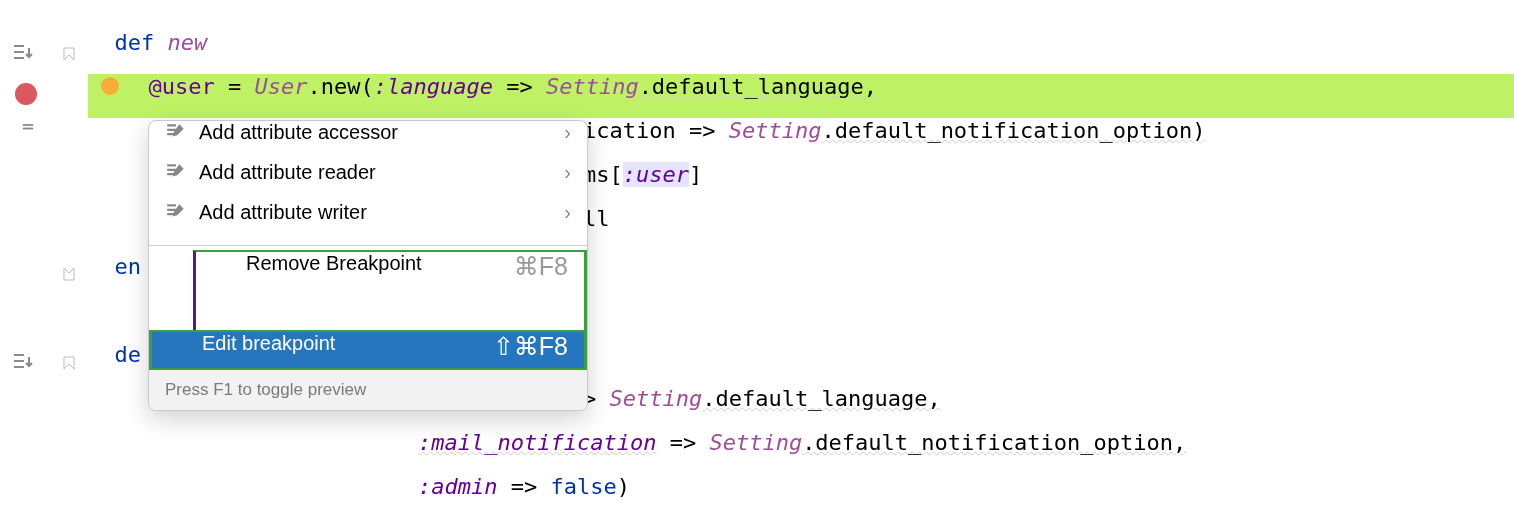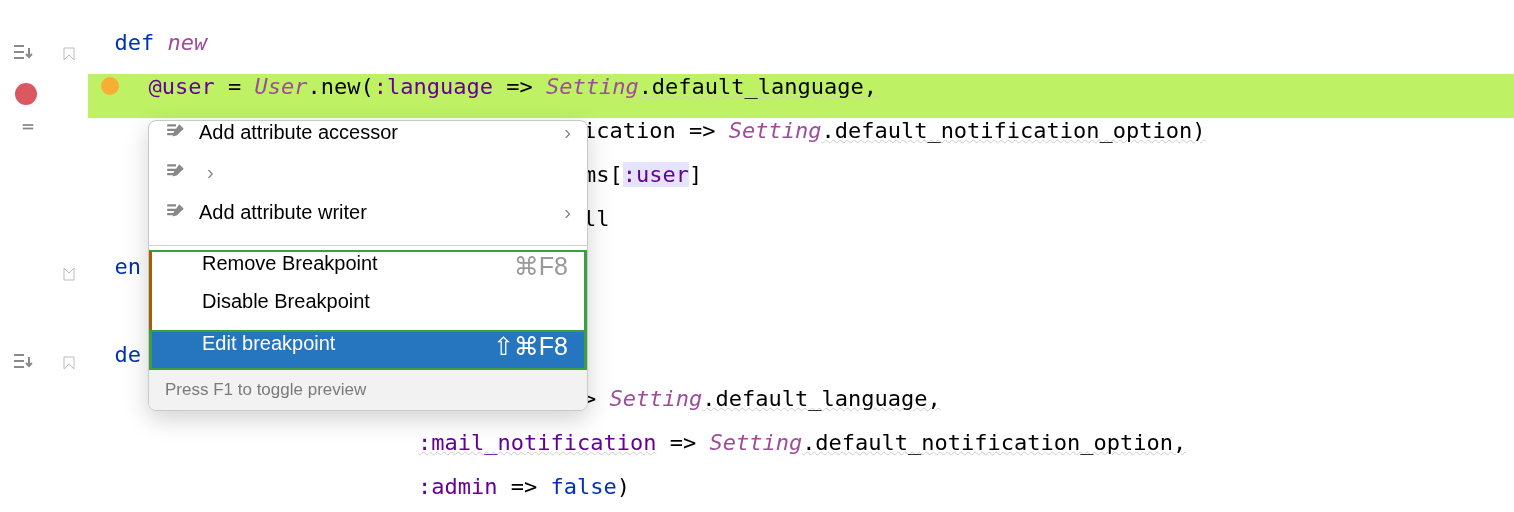--- a/index.html
+++ b/index.html
@@ -57,21 +57,21 @@
   align-items: flex-start;
   white-space: pre;
 }
 .line-bg-highlight {
   background: #bef264;
 }
 .k-def { color: #0033b3; }
 .k-new { color: #9e4d9a; font-style: italic; }
 .k-ivar { color: #660099; }
 .k-const { color: #9e4d9a; font-style: italic; }
-.k-sym { color: #660099; }
+.k-sym { color: #660099; font-style: italic; }
 .context-menu {
   position: absolute;
   left: 148px;
   top: 120px;
   width: 440px;
   background: #ffffff;
   border: 1px solid #c9c9c9;
   border-radius: 8px;
   box-shadow: 0 8px 24px rgba(0,0,0,0.18);
   font-family: -apple-system, 'Helvetica Neue', Arial, sans-serif;
@@ -86,22 +86,23 @@
   color: #000;
 }
 .menu-item.highlighted {
   background: #2675bf;
   color: #fff;
   border: 2px solid #3c9e3e;
   border-left-width: 3px;
   border-right-width: 3px;
 }
 .group-highlight-border {
-  border-left: 3px solid #a16207;
+  border-left: 3px solid #4c1d95;
   border-right: 3px solid #3c9e3e;
+  margin-left: 44px;
 }
 .group-top { border-top: 2px solid #3c9e3e; }
 .menu-icon {
   width: 22px; height: 22px;
   margin-right: 12px;
   display: flex; align-items: center; justify-content: center;
 }
 .menu-label { flex: 1; }
 .menu-shortcut { color: #999; font-size: 25px; }
 .menu-item.highlighted .menu-shortcut { color: #fff; }
@@ -212,41 +213,41 @@
     <span class="menu-label">Add attribute accessor</span>
     <span class="menu-chevron">›</span>
   </div>
   <div class="menu-item">
     <span class="menu-icon">
         <svg viewBox="0 0 20 20">
           <path d="M2 4h8M2 8h8M2 12h8" stroke="#888" stroke-width="2"></path>
           <path d="M13 3l4 4-6 6-4 1 1-4z" fill="#888"></path>
         </svg>
       </span>
+    <span class="menu-label">Add attribute reader</span>
     <span class="menu-chevron">›</span>
   </div>
   <div class="menu-item">
     <span class="menu-icon">
         <svg viewBox="0 0 20 20">
           <path d="M2 4h8M2 8h8M2 12h8" stroke="#888" stroke-width="2"></path>
           <path d="M13 3l4 4-6 6-4 1 1-4z" fill="#888"></path>
         </svg>
       </span>
     <span class="menu-label">Add attribute writer</span>
     <span class="menu-chevron">›</span>
   </div>
   <div class="menu-separator"></div>
   <div class="menu-item group-highlight-border group-top">
     <span class="menu-icon"></span>
     <span class="menu-label">Remove Breakpoint</span>
     <span class="menu-shortcut">⌘F8</span>
   </div>
   <div class="menu-item group-highlight-border">
     <span class="menu-icon"></span>
-    <span class="menu-label">Disable Breakpoint</span>
   </div>
   <div class="menu-item highlighted">
     <span class="menu-icon"></span>
     <span class="menu-label">Edit breakpoint</span>
     <span class="menu-shortcut">⇧⌘F8</span>
   </div>
   <div class="menu-footer">Press F1 to toggle preview</div>
 </div>
 
 </body></html>

